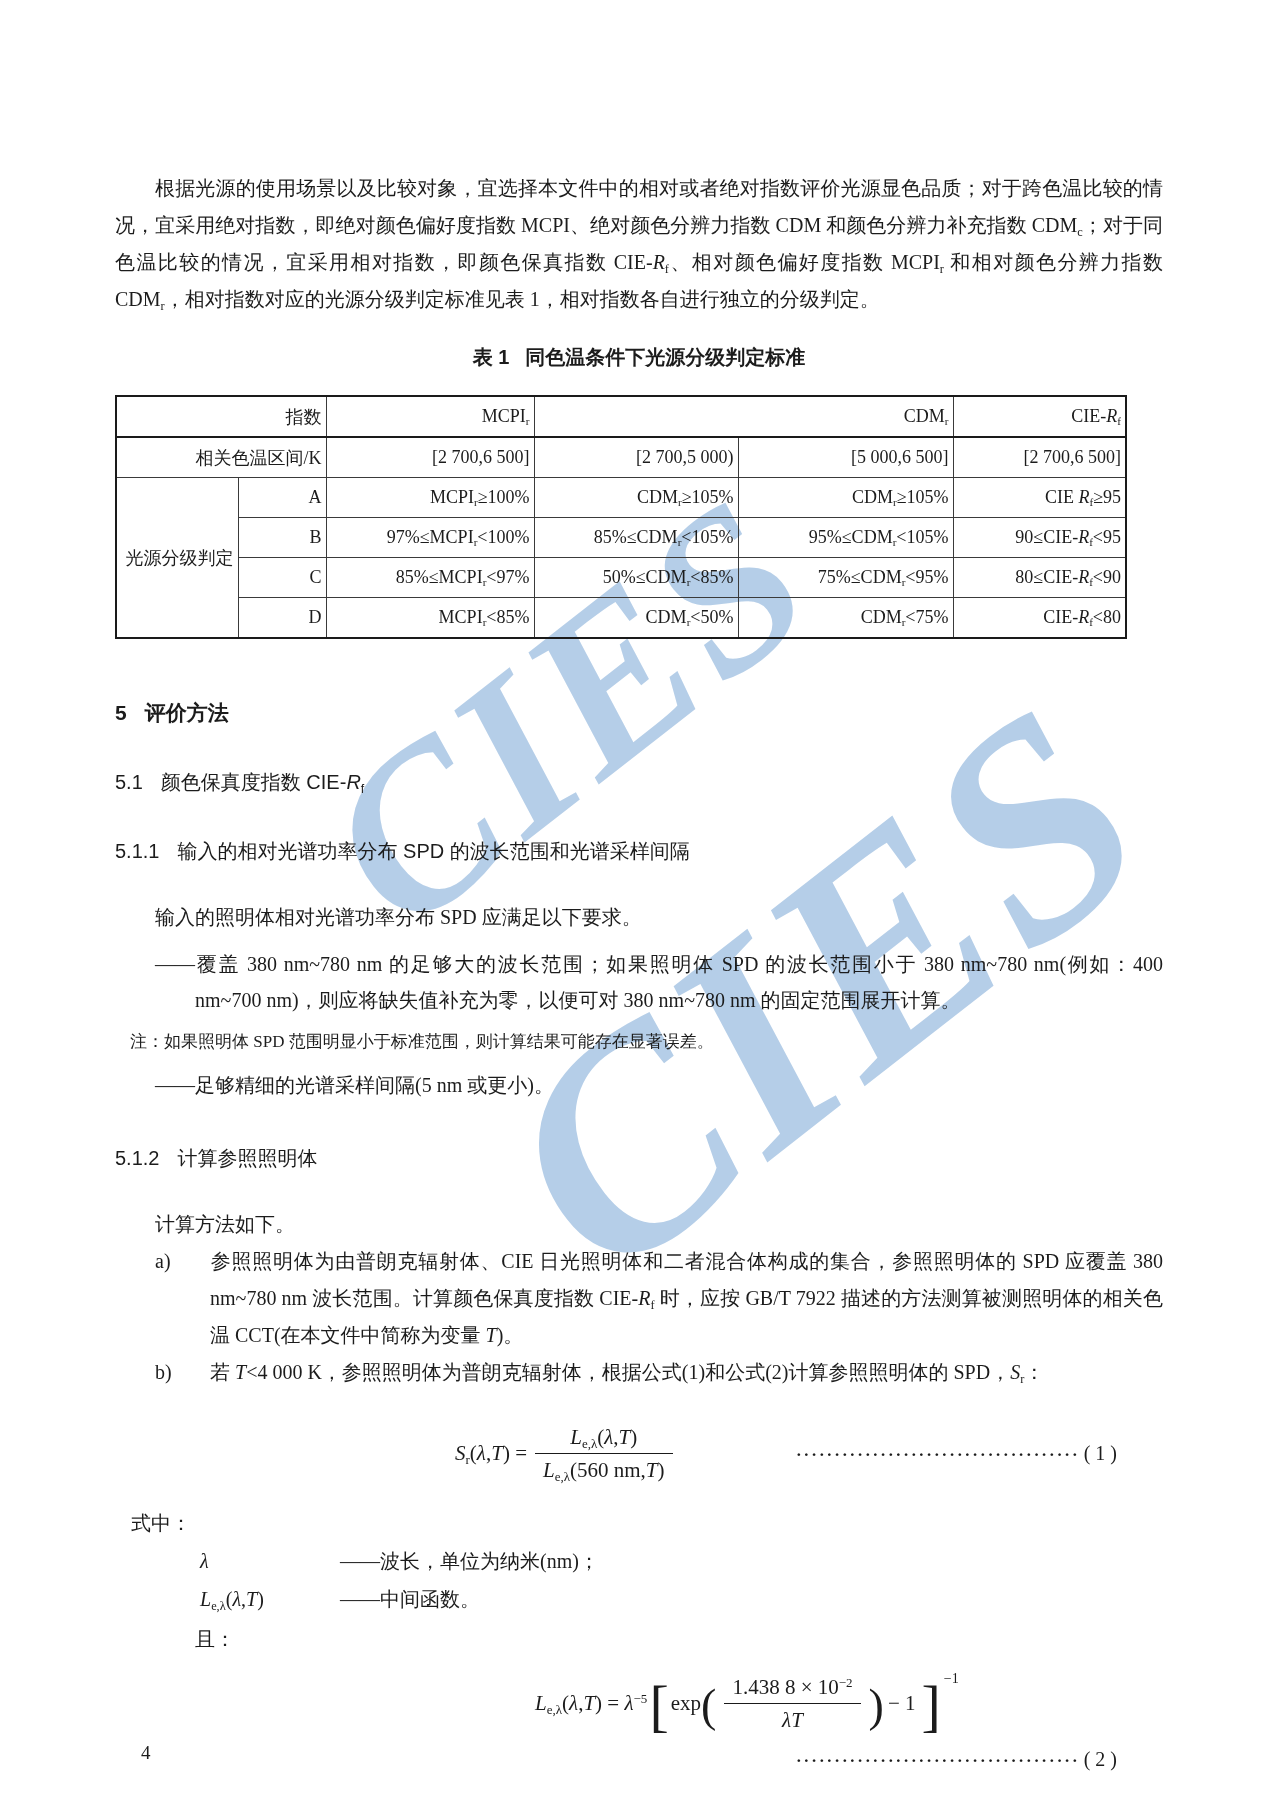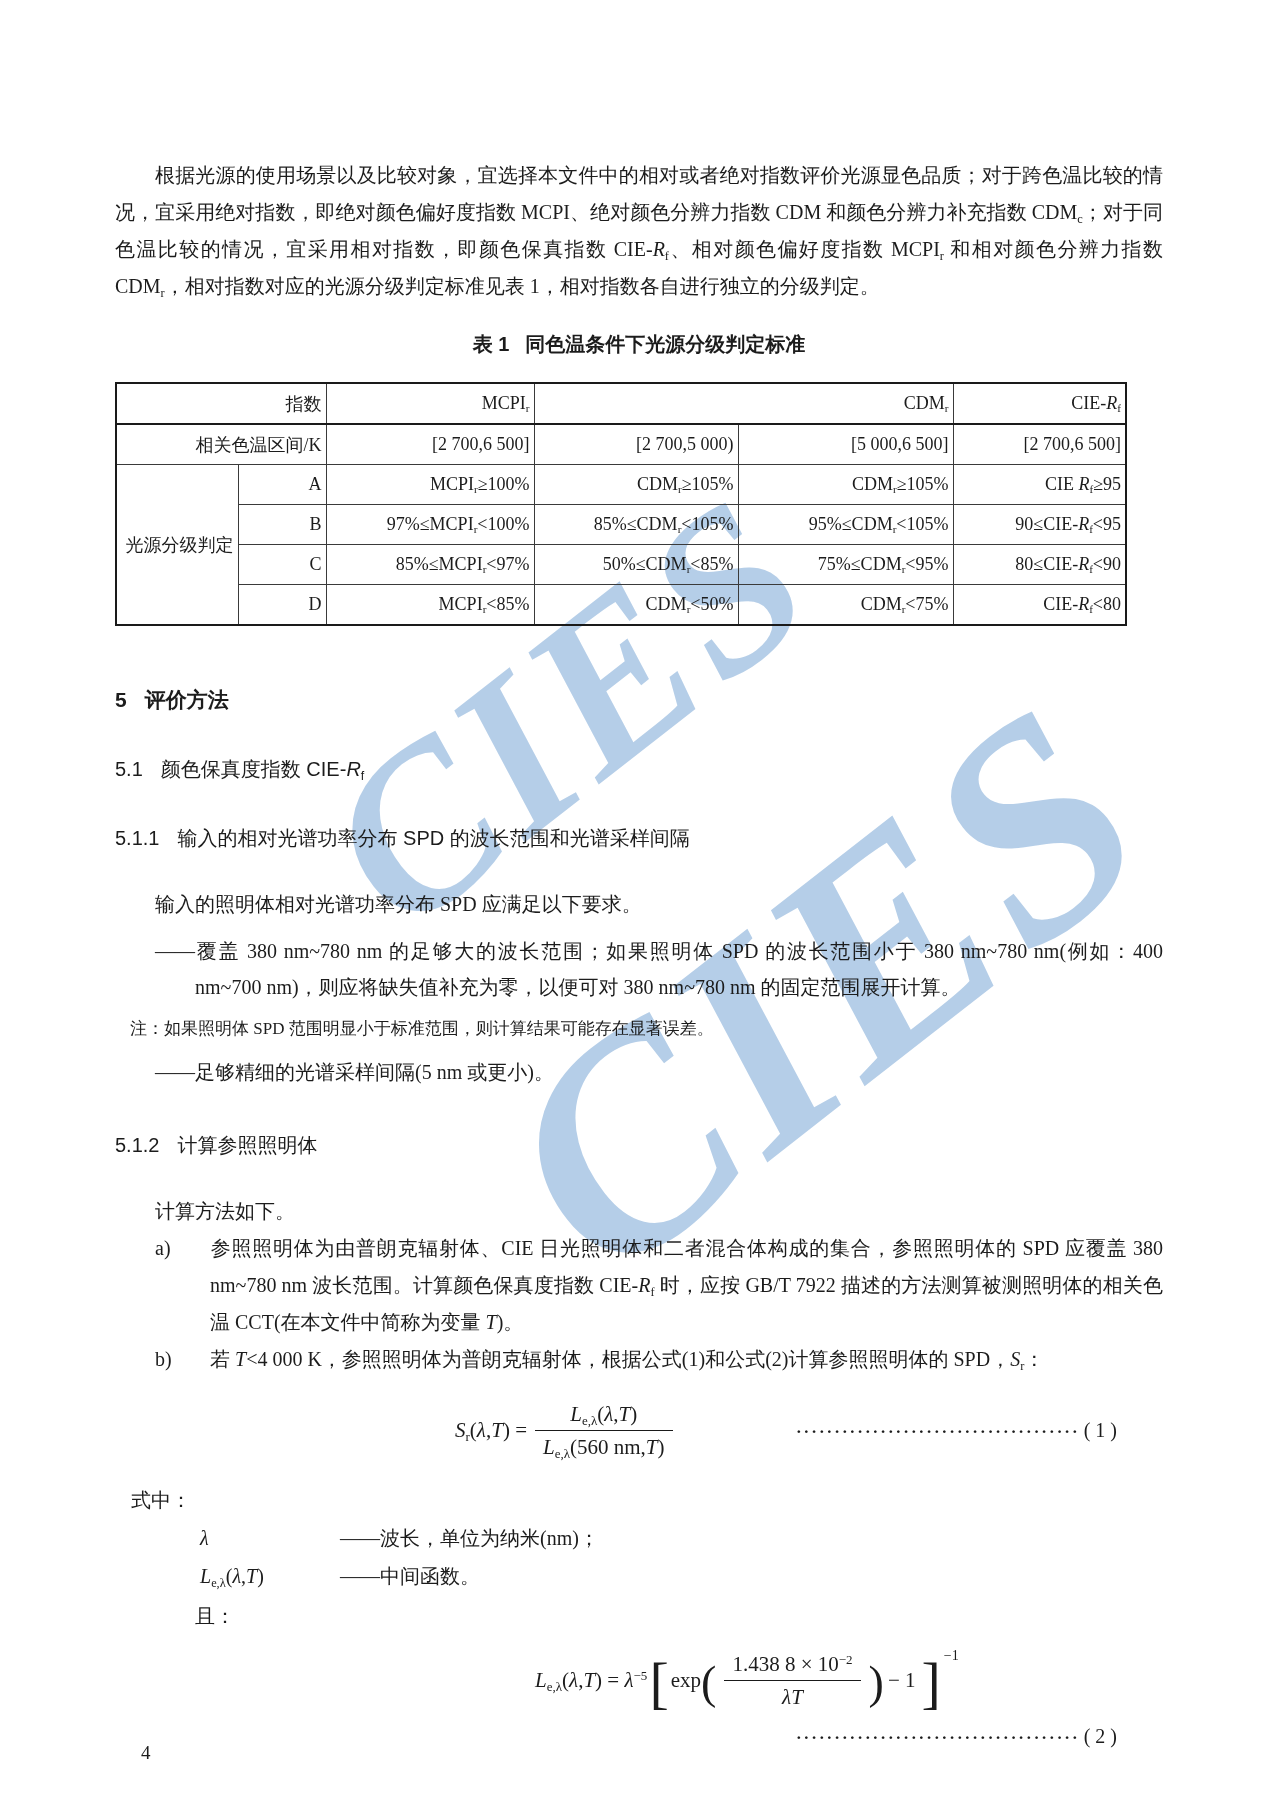--- a/index.html
+++ b/index.html
@@ -15,21 +15,21 @@
   }
   .wm1{left:300px;top:600px;font-size:225px;transform:rotate(-38deg);}
   .wm2{left:470px;top:840px;font-size:300px;transform:rotate(-38deg);}
   .page{
     position:absolute;inset:0;z-index:1;
     padding:140px 117px 0 115px;box-sizing:border-box;
   }
   .doc-header{font-weight:bold;font-size:21px;letter-spacing:.5px;}
   .para{font-size:20px;line-height:37px;text-align:justify;}
   .indent2{text-indent:2em;}
-  .intro{margin-top:17px;}
+  .intro{margin-top:30px;}
   .sans{font-family:"Liberation Sans","DejaVu Sans",sans-serif;}
   .table-title{margin-top:26px;text-align:center;font-weight:bold;font-size:20px;}
   .table-title .tnum{margin-right:16px;}
   table.grading{
     margin-top:24px;border-collapse:collapse;width:1010px;table-layout:fixed;
     font-size:18px;
   }
   table.grading td{
     border:1px solid #3a3a3a;text-align:right;vertical-align:middle;
     height:39px;padding:0 4px;overflow:hidden;
@@ -40,21 +40,21 @@
   sub{font-size:62%;vertical-align:-0.3em;line-height:0;}
   sup{font-size:62%;vertical-align:0.55em;line-height:0;}
   .h1{margin-top:60px;font-weight:bold;font-size:21px;}
   .h2{margin-top:42px;font-weight:normal;font-size:20px;}
   .hnum{margin-right:18px;}
   .body-start{margin-top:34px;}
   .dash-item{margin-left:80px;text-indent:-40px;font-size:20px;line-height:36px;text-align:justify;margin-top:10px;}
   .note{margin-left:15px;margin-top:9px;font-size:17px;line-height:30px;}
   .ab-item{margin-left:95px;text-indent:-55px;font-size:20px;line-height:37px;text-align:justify;margin-top:0;}
   .ab-item .marker{display:inline-block;width:55px;text-indent:0;}
-  .eq-row{display:flex;align-items:center;margin-top:22px;font-size:21px;}
+  .eq-row{display:flex;align-items:center;margin-top:32px;font-size:21px;}
   .eq-main{margin-left:340px;display:flex;align-items:center;white-space:nowrap;}
   .eq2-main{margin-left:420px;}
   .eq-dotsnum{margin-left:auto;margin-right:46px;white-space:nowrap;display:flex;align-items:center;}
   .dots{font-weight:bold;letter-spacing:2px;font-size:17px;margin-right:4px;position:relative;top:1px;}
   .eqnum{font-size:20px;}
   .frac{display:inline-block;text-align:center;vertical-align:middle;margin:0 8px;line-height:1.25;}
   .frac .num{display:block;border-bottom:1.5px solid #1a1a1a;padding:1px 8px 3px;}
   .frac .den{display:block;padding:3px 8px 1px;}
   .where{margin-left:16px;margin-top:20px;font-size:20px;line-height:36px;}
   .def-row{margin-left:85px;display:flex;font-size:20px;line-height:36px;margin-top:2px;}

